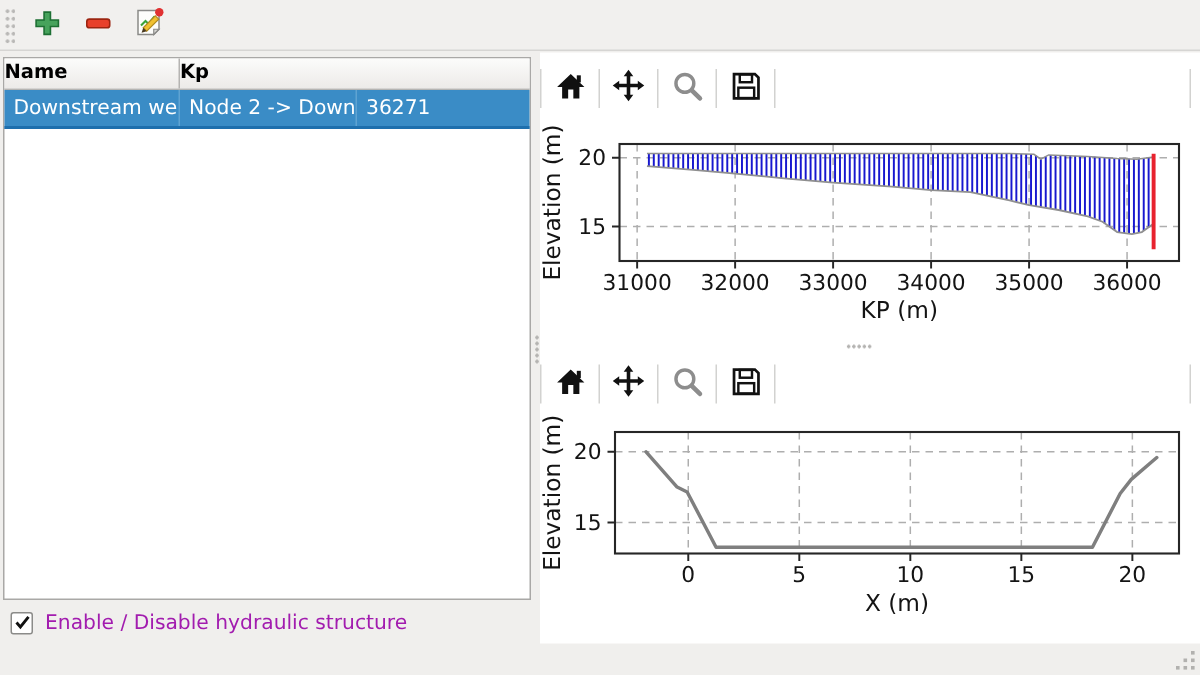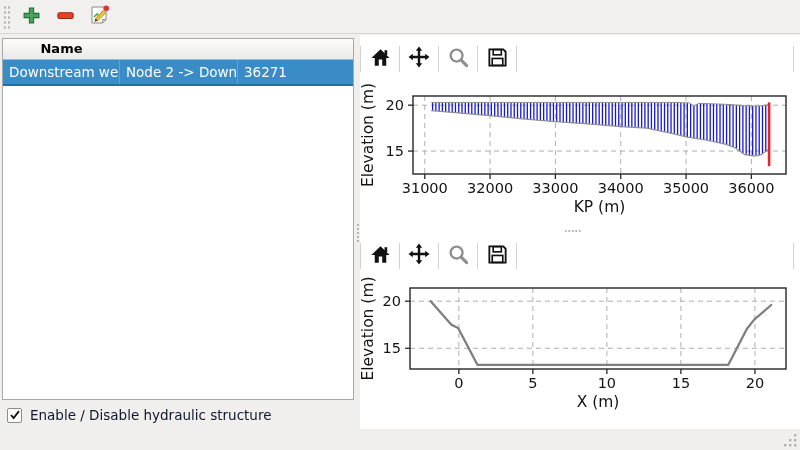--- a/index.html
+++ b/index.html
@@ -30,40 +30,40 @@
   .tb-btn.edit { margin-left:4px; }
   
   .table-wrap {
     position:absolute; left:2px; top:38px; width:352px; height:362px;
     background:#fff; border:1px solid #a9a8a6;
   }
   .thead { display:flex; height:21px;
     background:linear-gradient(#fcfcfb,#eceae8);
     border-bottom:1px solid #b5b4b2; }
   .th {
-    font-weight:bold; font-size:13px; line-height:20px; text-align:center;
+    font-weight:bold; font-size:13px; line-height:20px; 
     border-right:1px solid #b5b4b2; color:#000;
   }
   .th:last-child { border-right:none; }
   .c1 { width:117px; } .c2 { width:118px; } .c3 { width:115px; flex:1; }
   .trow { display:flex; height:26px;
     background:#3a8cc6; border-bottom:2px solid #1e6fad; }
   .td {
     color:#fff; font-size:13.5px; line-height:24px; padding-left:6px;
     white-space:nowrap; overflow:hidden;
     border-right:1px solid #5fa3d2;
   }
   .td:last-child { border-right:none; }
   
   .chk-row { position:absolute; left:7px; top:405px; height:20px;
     display:flex; align-items:center; }
   .chk-box { width:15px; height:15px; background:#fff;
     border:1px solid #8b8b89; border-radius:2px;
     display:flex; align-items:center; justify-content:center; }
-  .chk-label { font-size:13.5px; margin-left:8px; color:#0f172a; }
+  .chk-label { font-size:13.5px; margin-left:8px; color:#a21caf; }
   
   .right-pane {
     position:absolute; left:360px; top:35px; width:440px; height:394px;
     background:#ffffff;
   }
   .mpl-toolbar {
     position:absolute; left:0; width:440px; height:37px;
     display:flex; align-items:center;
   }
   .mpl-toolbar.t1 { top:5px; } .mpl-toolbar.t2 { top:202px; }
@@ -117,20 +117,21 @@
         <polygon points="7.5,14.5 9.8,16.8 6.4,17.8" fill="#4a3a20"></polygon>
         <circle cx="18.2" cy="4.2" r="2.8" fill="#e03131"></circle>
       </svg>
     </span>
   </button>
 </div>
 
 <div class="table-wrap">
   <div class="thead">
     <div class="th c1">Name</div>
+    <div class="th c3">Kp</div>
   </div>
   <div class="trow">
     <div class="td c1">Downstream weir</div>
     <div class="td c2">Node 2 -&gt; Down...</div>
     <div class="td c3">36271</div>
   </div>
 </div>
 
 <div class="chk-row">
   <div class="chk-box">

